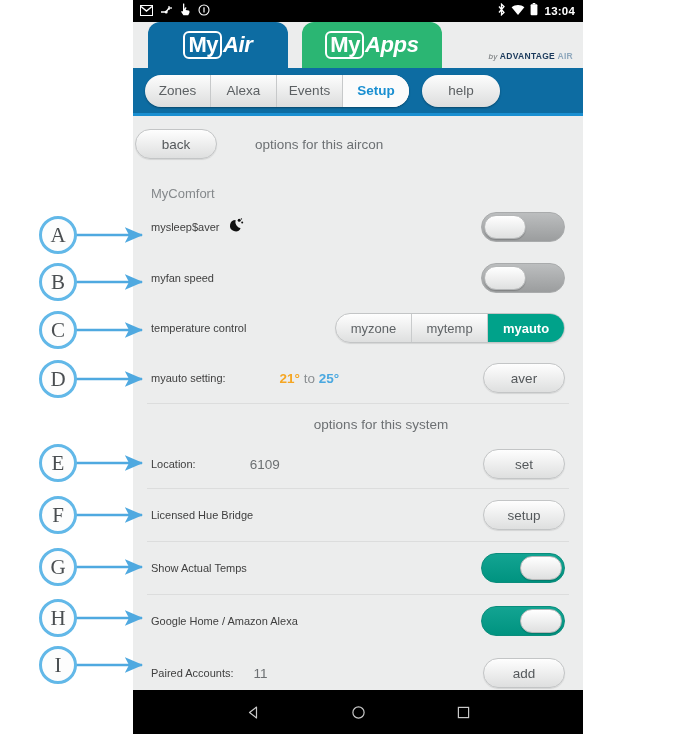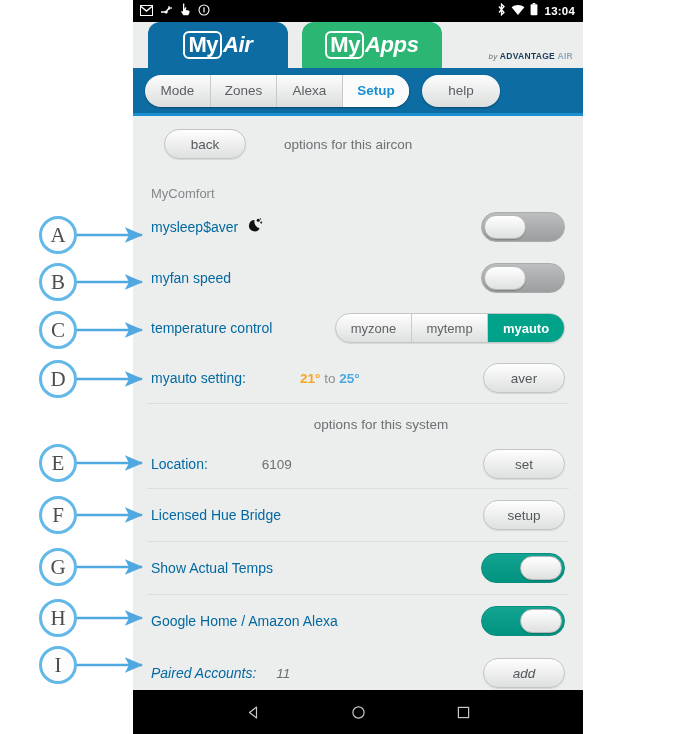--- a/index.html
+++ b/index.html
@@ -74,37 +74,37 @@
     margin-left: 13px; width: 78px; height: 32px; border-radius: 16px;
     background: linear-gradient(#fdfdfd, #dcdddd);
     box-shadow: 0 1px 2px rgba(0,0,0,.35);
     display: flex; align-items: center; justify-content: center;
     font-size: 13.5px; color: #5c6063;
   }
 
   
   .content { position: relative; background: #eceded; height: 613px; }
   .topline { height: 3px; background: #1a8fd1; }
-  .backrow { display: flex; align-items: center; height: 56px; padding: 0 31px; }
+  .backrow { display: flex; align-items: center; height: 56px; padding: 0 2px; }
   .pill {
     background: linear-gradient(#fefefe, #dedfdf);
     border: 1px solid #c3c5c6; border-radius: 16px;
     height: 30px; display: flex; align-items: center; justify-content: center;
     font-size: 13.5px; color: #54585b; box-shadow: 0 1px 1px rgba(0,0,0,.10);
   }
   .back-pill { width: 82px; }
   .subtitle { margin-left: 38px; font-size: 13.5px; color: #6c7073; }
 
   .sectionlabel { padding: 0 18px; font-size: 13px; color: #85898c; margin-top: 14px; }
 
   .row {
     display: flex; align-items: center; height: 50px; padding: 0 18px;
     position: relative;
   }
-  .row .label { font-size: 14px; color: #0369a1; }
+  .row .label { font-size: 11px; color: #404040; }
   .row .value { font-size: 13.5px; color: #6c7073; margin-left: 54px; }
   .row .right { margin-left: auto; display: flex; align-items: center; }
 
   .divider { height: 1px; background: #dcdddd; margin: 0 14px; }
 
   .centerlabel { text-align: center; font-size: 13.5px; color: #6c7073; padding: 13px 0 8px; margin-left: 46px; }
 
   
   .toggle {
     width: 84px; height: 30px; border-radius: 15px; position: relative;
@@ -229,23 +229,23 @@
       </div>
       <div class="byline">
         <span class="pre">by</span>
         <span class="adv">ADVANTAGE</span>
         <span class="air">AIR</span>
       </div>
     </div>
 
     <div class="navbar">
       <div class="seg">
-        <div class="tab">Mode</div>
         <div class="tab">Zones</div>
         <div class="tab">Alexa</div>
+        <div class="tab">Events</div>
         <div class="tab active">Setup</div>
       </div>
       <div class="helpbtn">help</div>
     </div>
 
     <div class="content">
       <div class="topline"></div>
 
       <div class="backrow">
         <div class="pill back-pill">back</div>
@@ -338,21 +338,21 @@
 
       <div class="row" style="height:52px;">
         <span class="label">Google Home / Amazon Alexa</span>
         <div class="right">
           <div class="toggle on">
               <div class="knob"></div>
             </div>
         </div>
       </div>
 
-      <div class="row" style="height:52px;font-style:italic;">
+      <div class="row" style="height:52px;">
         <span class="label">Paired Accounts:</span>
         <span class="value" style="margin-left:20px;">11</span>
         <div class="right">
           <div class="pill act-pill">add</div>
         </div>
       </div>
     </div>
 
     <div class="navbottom">
       <span>

